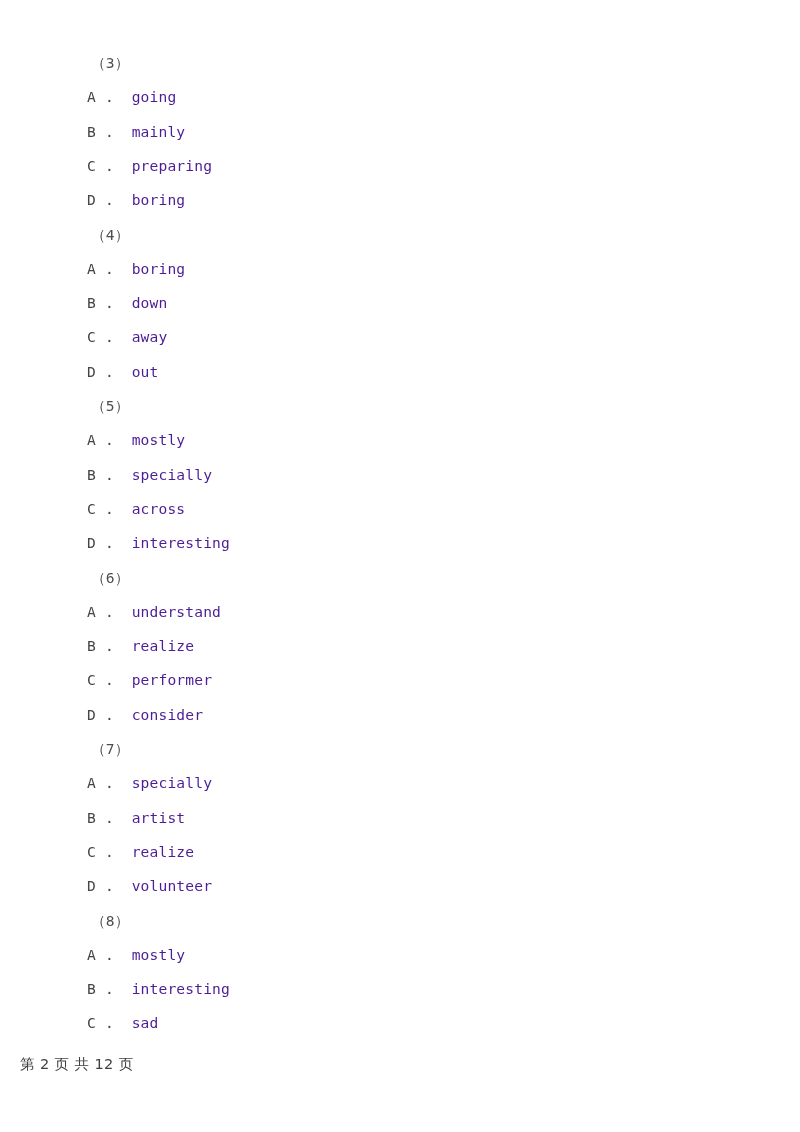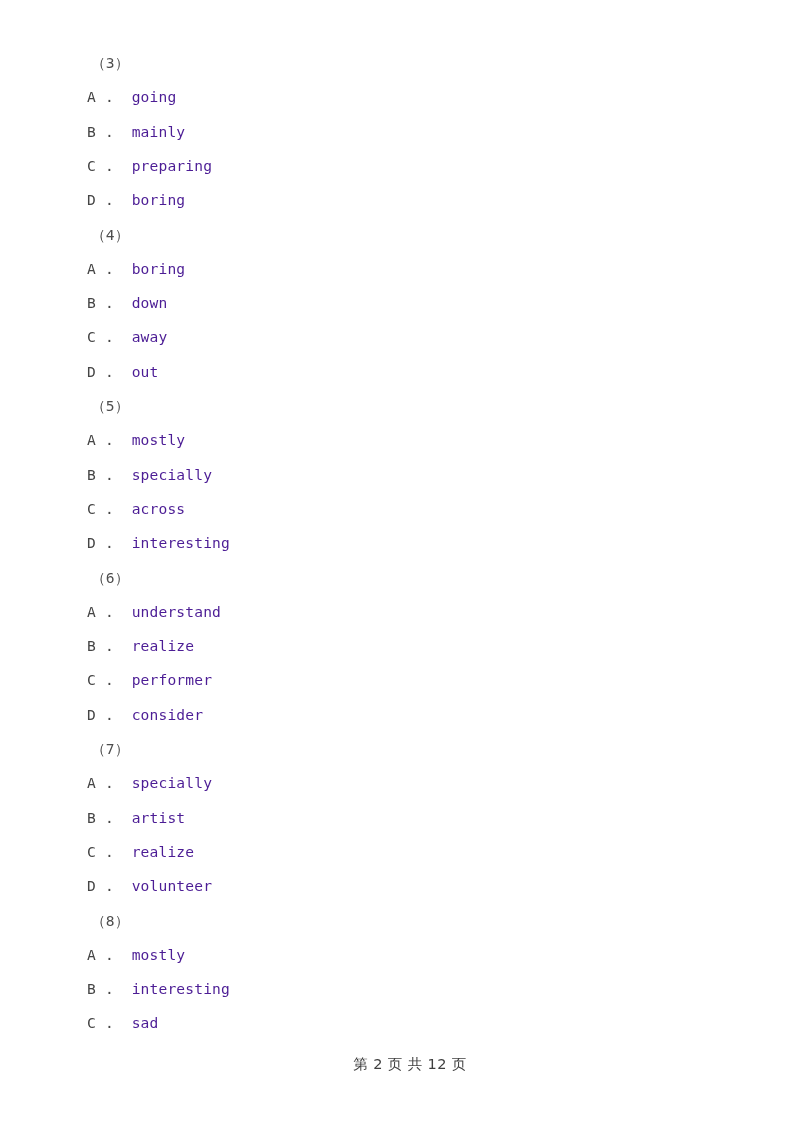--- a/index.html
+++ b/index.html
@@ -64,21 +64,21 @@
   }
   .opt .word {
     color: #4c1d95;
   }
 
   #footer {
     position: absolute;
     left: 0;
     top: 1031px;
     width: 800px;
-    text-align: center;
+    text-align: left;
     font-family: "DejaVu Sans", "Liberation Sans", sans-serif;
     font-size: 14.5px;
     line-height: 22px;
     color: #3f3f3f;
     white-space: pre;
     letter-spacing: 0.4px;
   }
   #footer .f-seg { }
 </style>
 </head>

